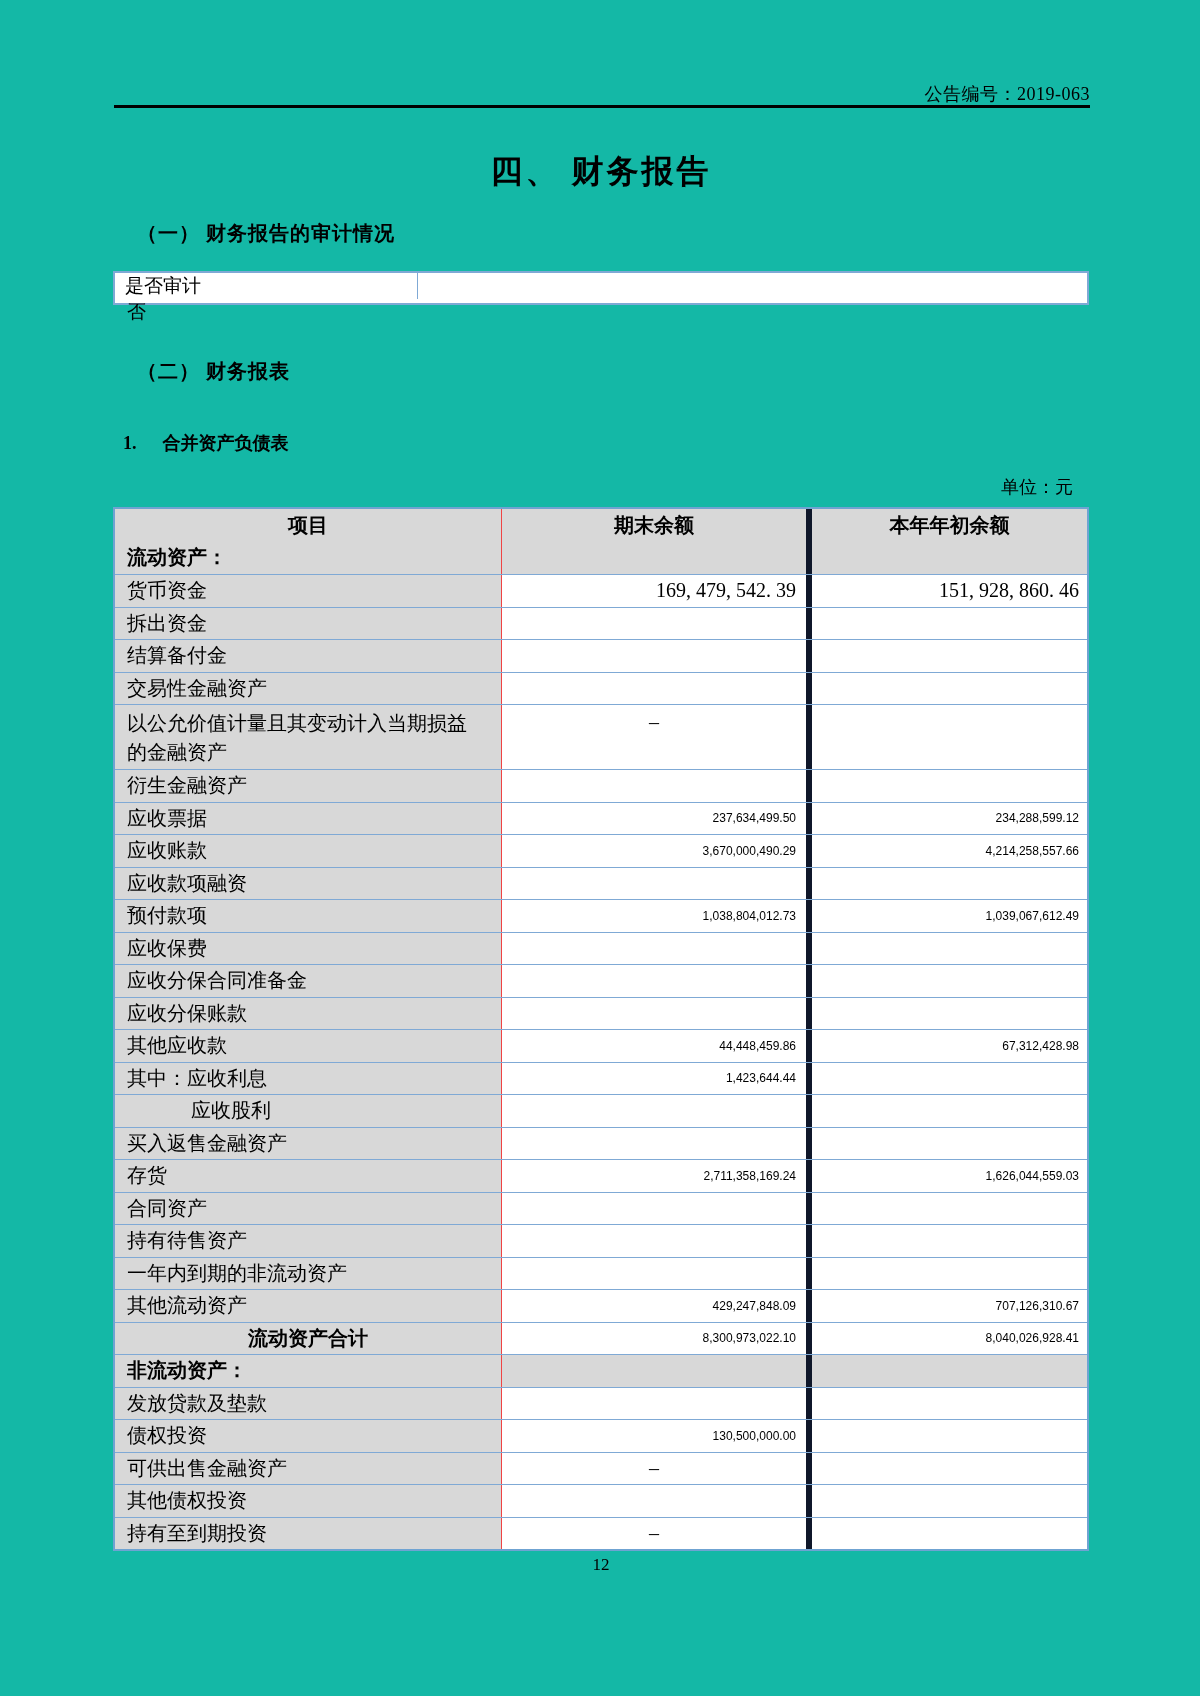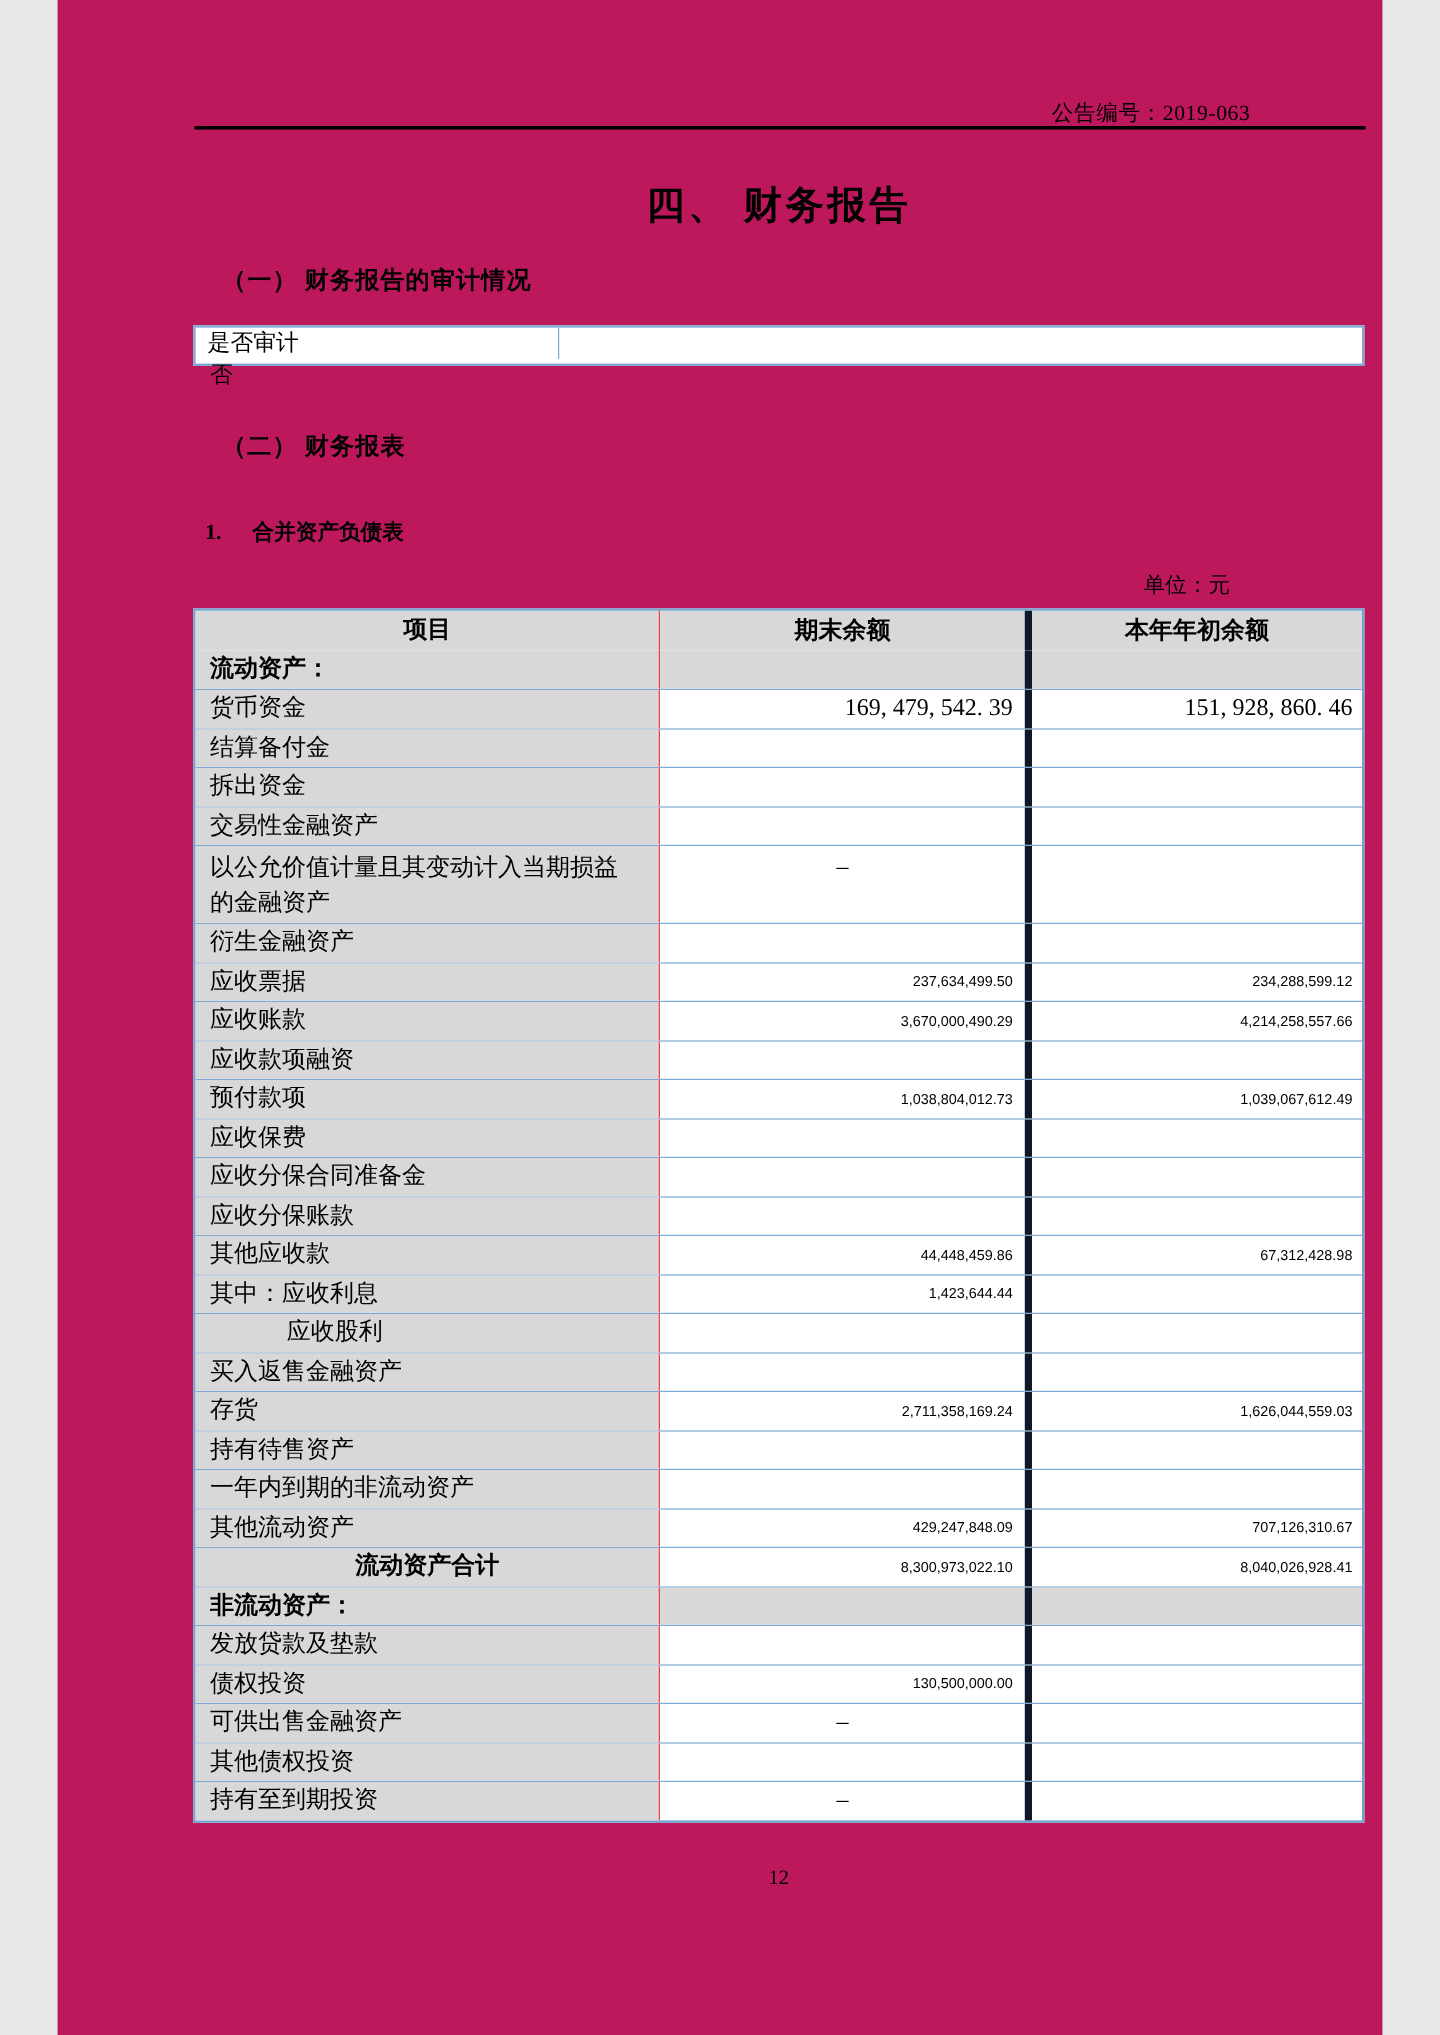--- a/index.html
+++ b/index.html
@@ -1,18 +1,18 @@
 <!DOCTYPE html>
 <html><head>
 <meta charset="utf-8">
 <style>
   html,body { margin:0; padding:0; background:#e8e8e8; }
   .page {
-    position:relative; width:1104px; height:1696px; margin:0 auto;
-    background:#be185d; color:#000;
+    position:relative; width:1200px; height:1696px; margin:0 auto;
+    background:#14b8a6; color:#000;
     font-family:"Liberation Serif","DejaVu Serif",serif;
     overflow:hidden;
   }
   .doc-number { position:absolute; top:82px; right:110px; font-size:18px; letter-spacing:0.5px; }
   .top-rule { position:absolute; top:105px; left:114px; width:976px; height:3px; background:#000; }
   .main-title {
     position:absolute; top:150px; left:113px; width:976px;
     text-align:center; font-size:32px; font-weight:bold; letter-spacing:3px;
   }
   .section-heading { position:absolute; left:137px; font-size:20px; font-weight:bold; letter-spacing:1px; }
@@ -98,26 +98,26 @@
           <div class="cell c1">流动资产：</div>
           <div class="cell c2"></div>
           <div class="cell c3"></div>
         </div>
         <div class="bs-row">
           <div class="cell c1">货币资金</div>
           <div class="cell c2 num-serif">169, 479, 542. 39</div>
           <div class="cell c3 num-serif">151, 928, 860. 46</div>
         </div>
         <div class="bs-row">
+          <div class="cell c1">拆出资金</div>
+          <div class="cell c2"></div>
+          <div class="cell c3"></div>
+        </div>
+        <div class="bs-row">
           <div class="cell c1">结算备付金</div>
-          <div class="cell c2"></div>
-          <div class="cell c3"></div>
-        </div>
-        <div class="bs-row">
-          <div class="cell c1">拆出资金</div>
           <div class="cell c2"></div>
           <div class="cell c3"></div>
         </div>
         <div class="bs-row">
           <div class="cell c1">交易性金融资产</div>
           <div class="cell c2"></div>
           <div class="cell c3"></div>
         </div>
         <div class="bs-row tall">
           <div class="cell c1">以公允价值计量且其变动计入当期损益
@@ -184,20 +184,25 @@
           <div class="cell c1">买入返售金融资产</div>
           <div class="cell c2"></div>
           <div class="cell c3"></div>
         </div>
         <div class="bs-row">
           <div class="cell c1">存货</div>
           <div class="cell c2 num-sans">2,711,358,169.24</div>
           <div class="cell c3 num-sans">1,626,044,559.03</div>
         </div>
         <div class="bs-row">
+          <div class="cell c1">合同资产</div>
+          <div class="cell c2"></div>
+          <div class="cell c3"></div>
+        </div>
+        <div class="bs-row">
           <div class="cell c1">持有待售资产</div>
           <div class="cell c2"></div>
           <div class="cell c3"></div>
         </div>
         <div class="bs-row">
           <div class="cell c1">一年内到期的非流动资产</div>
           <div class="cell c2"></div>
           <div class="cell c3"></div>
         </div>
         <div class="bs-row">

